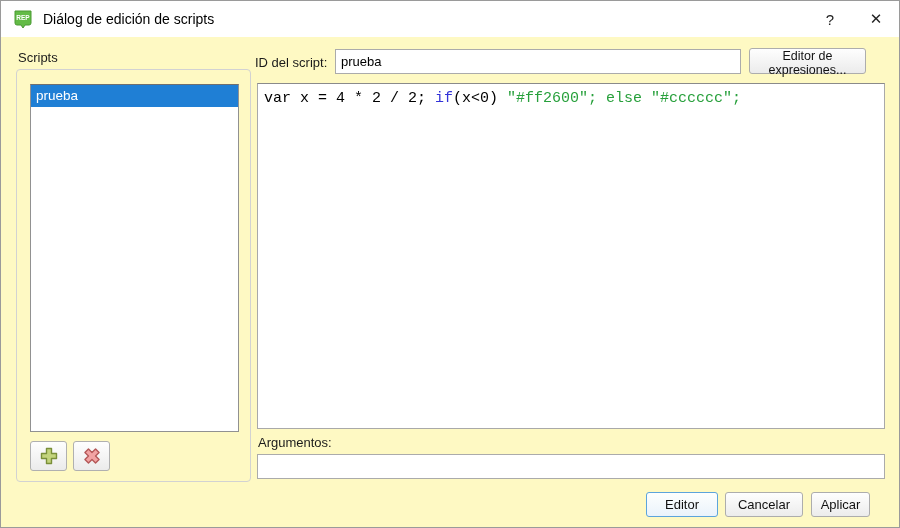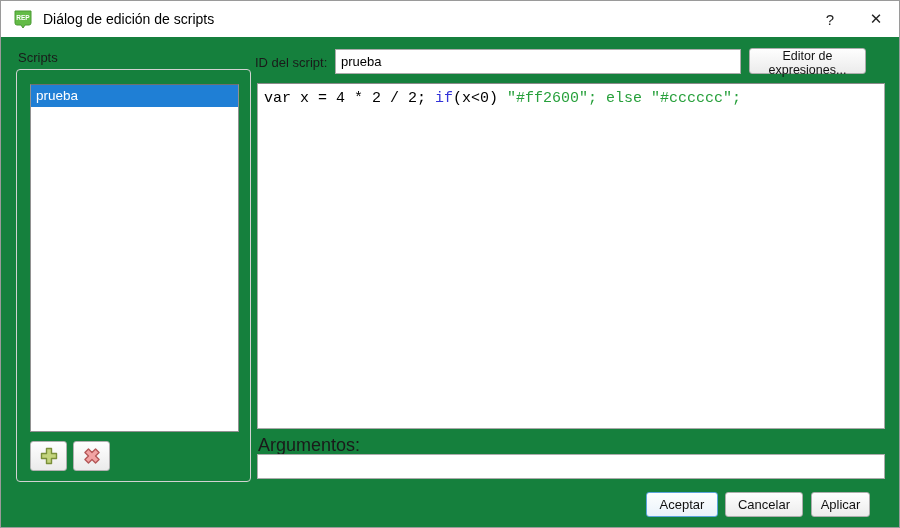--- a/index.html
+++ b/index.html
@@ -6,21 +6,21 @@
   html, body { width: 900px; height: 528px; }
   body {
     font-family: "Liberation Sans", sans-serif;
     font-size: 13px;
     color: #1a1a1a;
     background: #f0f0f0;
   }
   .window {
     position: relative;
     width: 900px; height: 528px;
-    background: #15803d;
+    background: #fef9c3;
     border: 1px solid #9a9a9a;
     overflow: hidden;
   }
   
   .titlebar {
     position: absolute; top: 0; left: 0;
     width: 100%; height: 36px;
     background: #ffffff;
     display: flex; align-items: center;
   }
@@ -109,21 +109,21 @@
     padding: 5px 6px;
     font-family: "Liberation Mono", "DejaVu Sans Mono", monospace;
     font-size: 15px;
     line-height: 19px;
     white-space: pre;
     overflow: hidden;
   }
   .tok-plain   { color: #000000; margin-top: 36px; }
   .tok-keyword { color: #3232d8; }
   .tok-string  { color: #28a03c; }
-  .args-label { position: absolute; left: 257px; top: 434px; font-size: 18px; }
+  .args-label { position: absolute; left: 257px; top: 434px; font-size: 13px; }
   .args-input { left: 256px; top: 453px; width: 628px; height: 25px; }
   
   .footer-btn {
     position: absolute; top: 491px; height: 25px;
     background: linear-gradient(#fefefe, #ececec);
     border: 1px solid #adadad;
     border-radius: 3px;
     font-family: "Liberation Sans", sans-serif;
     font-size: 13px;
     color: #111;
@@ -177,17 +177,17 @@
 
   <div class="id-label">ID del script:</div>
   <input class="text-input id-input" type="text" value="prueba" style="">
   <button class="expr-btn">Editor de expresiones...</button>
 
   <div class="code-editor"><span class="tok-plain">var x = 4 * 2 / 2; </span><span class="tok-keyword">if</span><span class="tok-plain">(x&lt;0) </span><span class="tok-string">"#ff2600"; else "#cccccc";</span></div>
 
   <div class="args-label">Argumentos:</div>
   <input class="text-input args-input" type="text" value="" style="">
 
-  <button class="footer-btn btn-accept">Aceptar</button>
+  <button class="footer-btn btn-accept">Editor</button>
   <button class="footer-btn btn-cancel">Cancelar</button>
   <button class="footer-btn btn-apply">Aplicar</button>
 
 </div>
 
 </body></html>

